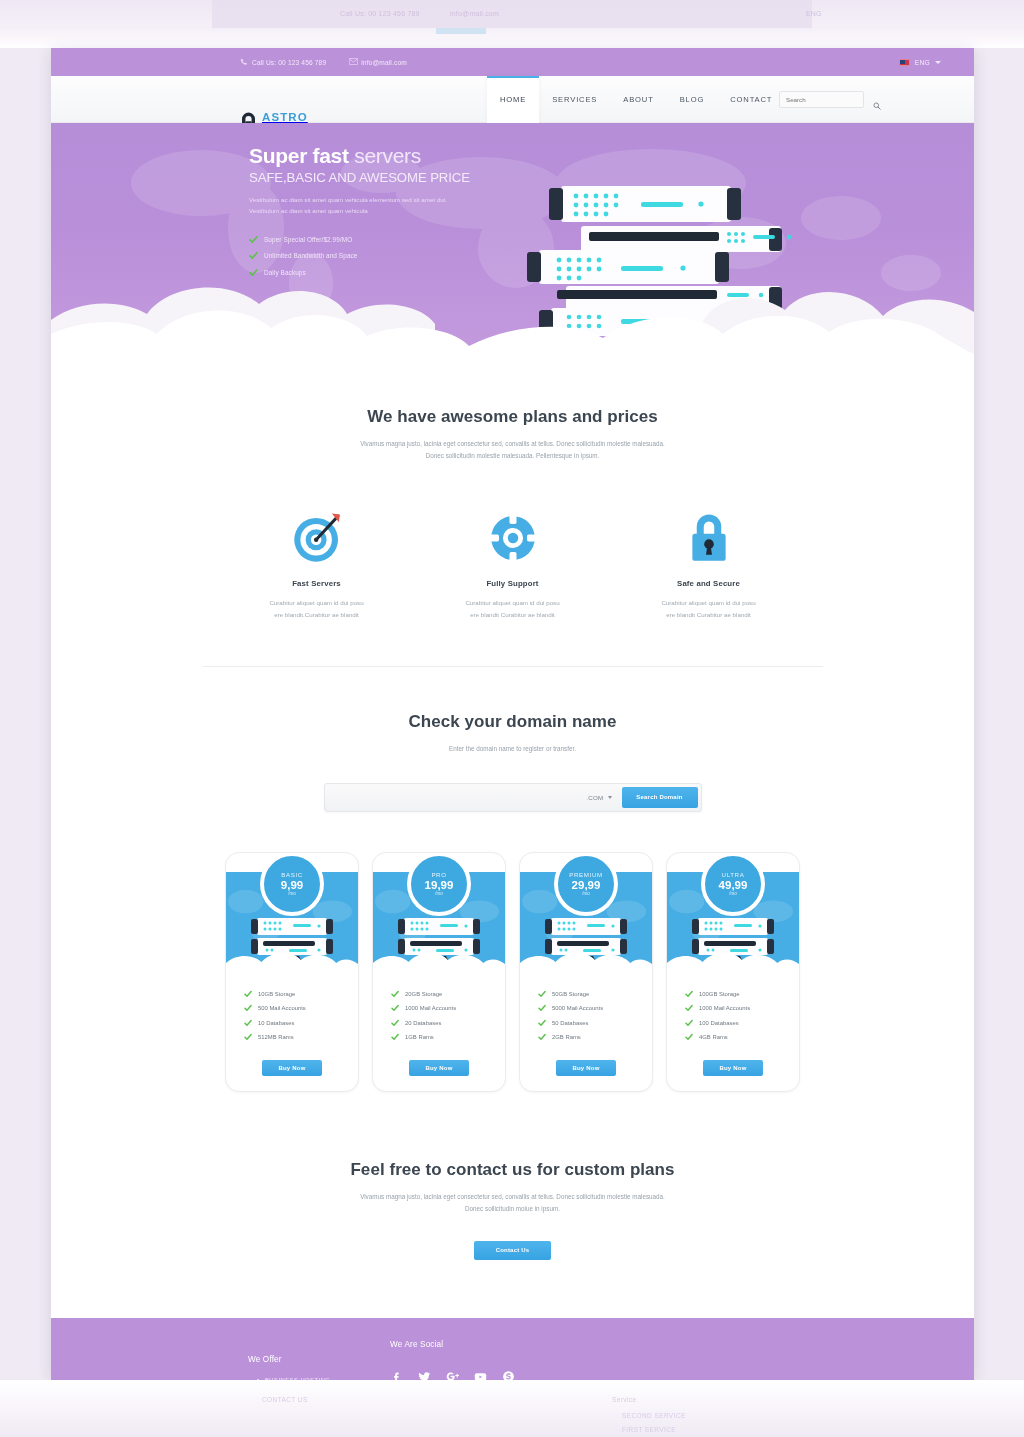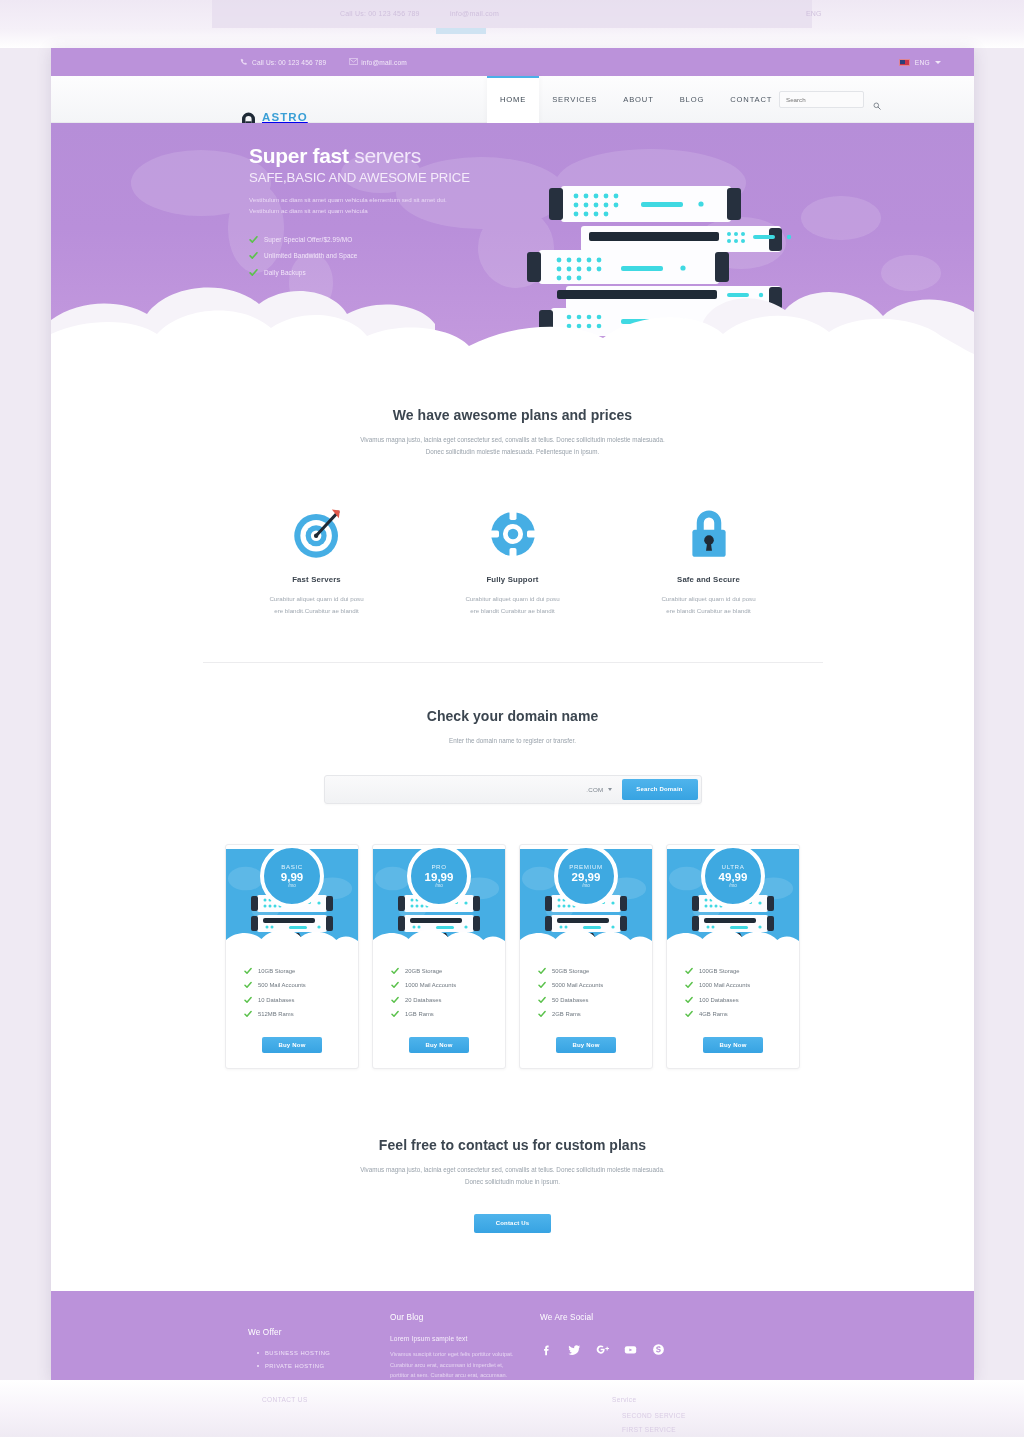--- a/index.html
+++ b/index.html
@@ -121,21 +121,21 @@
   .hero-list { margin-top: 18px; display: flex; flex-direction: column; gap: 7.5px; }
   .hero-li { display: flex; align-items: center; gap: 6px; }
   .chk { width: 9px; height: 9px; flex: 0 0 auto; }
   .hero-li span { font-size: 6.4px; color: #f2e6f9; letter-spacing: .1px; }
 
   .clouds { position: absolute; left: 0; bottom: 0; width: 100%; height: 95px; }
 
   .servers { position: absolute; left: 470px; top: 55px; width: 300px; height: 160px; }
 
   
-  .sec-title { text-align: center; font-size: 14px; color: #3c4650; font-weight: bold; letter-spacing: .05px; }
+  .sec-title { text-align: center; font-size: 17px; color: #3c4650; font-weight: bold; letter-spacing: .05px; }
   .sec-sub { text-align: center; font-size: 6.3px; color: #99a2ab; line-height: 1.85; margin-top: 11px; }
 
   .plans-sec { padding-top: 50px; }
   .features {
     display: flex; justify-content: center; gap: 0; margin-top: 48px;
   }
   .feat { width: 196px; text-align: center; }
   .feat-ico { height: 58px; display: flex; align-items: center; justify-content: center; }
   .feat-h { font-size: 7.8px; color: #3b444e; font-weight: bold; margin-top: 12px; letter-spacing: .15px; }
   .feat-p { font-size: 6.2px; color: #a1a9b2; line-height: 1.85; margin-top: 9px; }
@@ -164,22 +164,22 @@
     background: linear-gradient(180deg,#4fb4ec 0%, #37a3e2 100%);
     color: #fff; border: 0; border-radius: 2px; cursor: pointer;
     font-family: "Liberation Sans", sans-serif; font-size: 6px;
     letter-spacing: .2px; font-weight: bold;
   }
   .btn-search { width: 76px; height: 21px; }
 
   
   .pricing { display: flex; justify-content: center; gap: 13px; margin-top: 40px; }
   .card {
-    width: 134px; background: #fff; border: 1px solid #ececee; border-radius: 3px;
-    position: relative; padding-top: 4px; overflow: hidden;
+    width: 134px; background: #fff; border: 1px solid #ececee; border-radius: 14px;
+    position: relative; padding-top: 19px; overflow: hidden;
     box-shadow: 0 1px 3px rgba(0,0,0,.045);
   }
   .card-top { height: 96px; background: #46aee4; position: relative; overflow: hidden; }
   .card-top .cmap { position: absolute; inset: 0; opacity: .12; }
   .badge {
     position: absolute; left: 50%; top: -1px; transform: translateX(-50%);
     width: 56px; height: 56px; border-radius: 50%;
     background: #3ea9e1; border: 4px solid #fff;
     display: flex; flex-direction: column; align-items: center; justify-content: center;
     z-index: 4; color: #fff; box-sizing: content-box;
@@ -852,26 +852,20 @@
               <a href="#">BUSINESS HOSTING</a>
             </div>
           <div class="fli">
               <span class="fdot"></span>
               <a href="#">PRIVATE HOSTING</a>
             </div>
         </div>
 
       </div>
 
-      <div class="fcol blog">
-        <div class="fh">Our Blog</div>
-        <div class="blog-t">Lorem Ipsum sample text</div>
-        <div class="blog-p">Vivamus suscipit tortor eget felis porttitor volutpat. Curabitur arcu erat, accumsan id imperdiet et, porttitor at sem. Curabitur arcu erat, accumsan.</div>
-
-      </div>
 
       <div class="fcol social">
         <div class="fh">We Are Social</div>
         <div class="socials">
           <a class="soc" href="#">
             <svg viewBox="0 0 16 16" width="13" height="13">
                 <path d="M10.6 5.4H9.1c-.3 0-.5.2-.5.6v1.3h2l-.3 2.1H8.6V15H6.4V9.4H5V7.3h1.4V5.9c0-1.5 1-2.7 2.4-2.7h1.8v2.2z" fill="#ffffff"></path>
               </svg>
           </a>
           <a class="soc" href="#">

